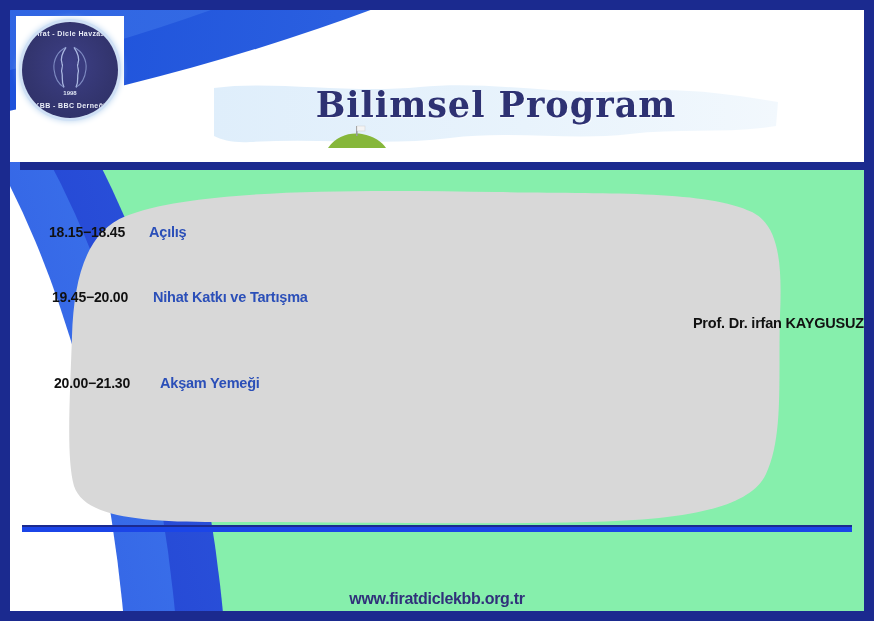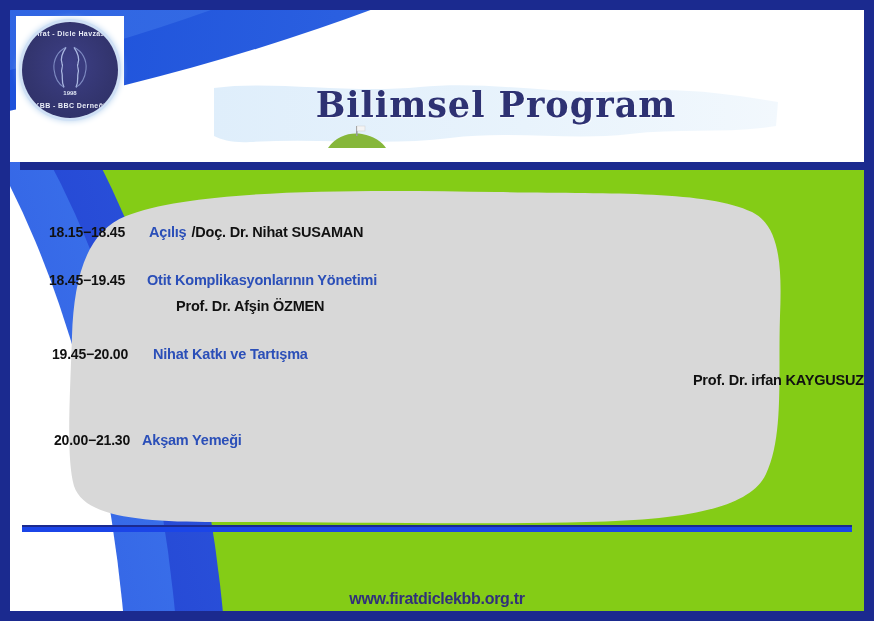--- a/index.html
+++ b/index.html
@@ -18,21 +18,21 @@
     position: relative;
     width: 874px;
     height: 621px;
     background: #1b2a8f;
     overflow: hidden;
   }
   .inner-sheet {
     position: absolute;
     left: 10px;  top: 10px;
     width: 854px; height: 601px;
-    background: #84cc16;
+    background: #86efac;
     overflow: hidden;
   }
 
   
   .header-band {
     position: absolute;
     left: 0; top: 0;
     width: 854px; height: 152px;
     background: #ffffff;
     overflow: hidden;
@@ -220,28 +220,28 @@
   .r1 { margin-top: 8px; }
   .r1 .time { width: 115px; }
   .r1 .topic { margin-left: 24px; }
   .r1 .speaker-inline { margin-left: 5px; }
 
   .r2 { margin-top: 32px; }
   .r2 .time { width: 115px; }
   .r2 .topic { margin-left: 22px; }
   .r2 .speaker-line { margin-left: 166px; display: block; margin-top: 10px; }
 
-  .r3 { margin-top: 32px; }
+  .r3 { margin-top: 49px; }
   .r3 .time { width: 118px; }
   .r3 .topic { margin-left: 25px; }
   .r3 .speaker-line { margin-left: 168px; display: block; margin-top: 10px; text-align: right; }
 
   .r4 { margin-top: 44px; }
   .r4 .time { width: 118px; padding-left: 44px; }
-  .r4 .topic { margin-left: 14px; }
+  .r4 .topic { margin-left: 32px; }
 
   
   .blue-rule {
     position: absolute;
     left: 12px; top: 515px;
     width: 830px; height: 7px;
     background: #1b45e8;
     border-top: 2px solid #1b2a8f;
     z-index: 6;
   }
@@ -322,31 +322,23 @@
                  C8 92, 20 46, 60 30 Z" fill="#d8d8d8"></path>
       </svg>
     </div>
 
     <div class="schedule">
 
       <div class="row r1">
         <div class="line">
           <span class="time">18.15−18.45</span>
           <span class="topic">Açılış</span>
-          <span class="speaker-inline">/Doç. Dr. Nihat SUSAMAN</span>
         </div>
       </div>
 
-      <div class="row r2">
-        <div class="line">
-          <span class="time">18.45−19.45</span>
-          <span class="topic">Otit Komplikasyonlarının Yönetimi</span>
-        </div>
-        <span class="speaker-line">Prof. Dr. Afşin ÖZMEN</span>
-      </div>
 
       <div class="row r3">
         <div class="line">
           <span class="time">19.45−20.00</span>
           <span class="topic">Nihat Katkı ve Tartışma</span>
         </div>
         <span class="speaker-line">Prof. Dr. irfan KAYGUSUZ</span>
       </div>
 
       <div class="row r4">

